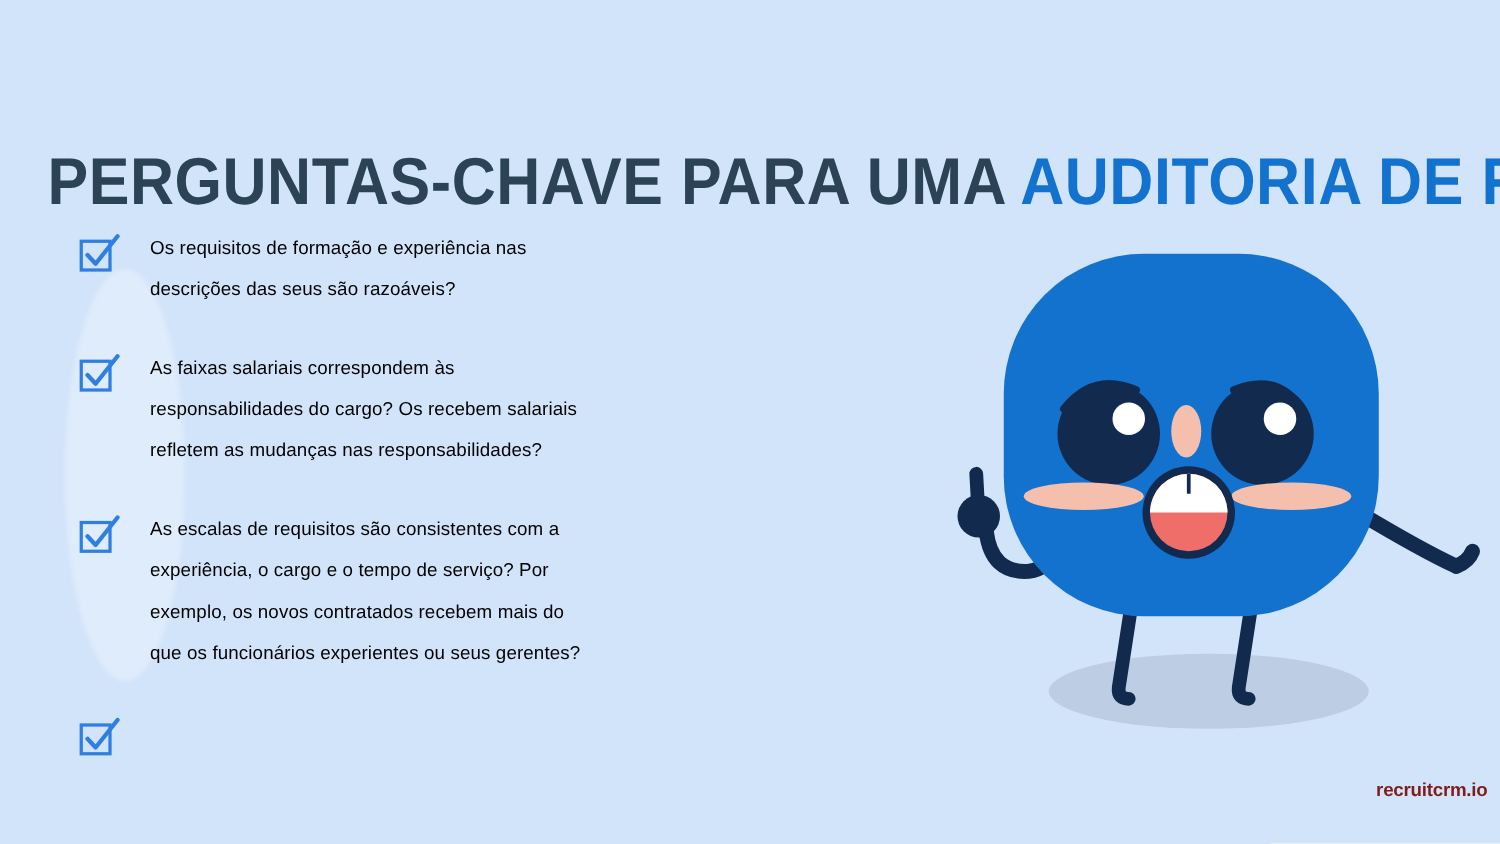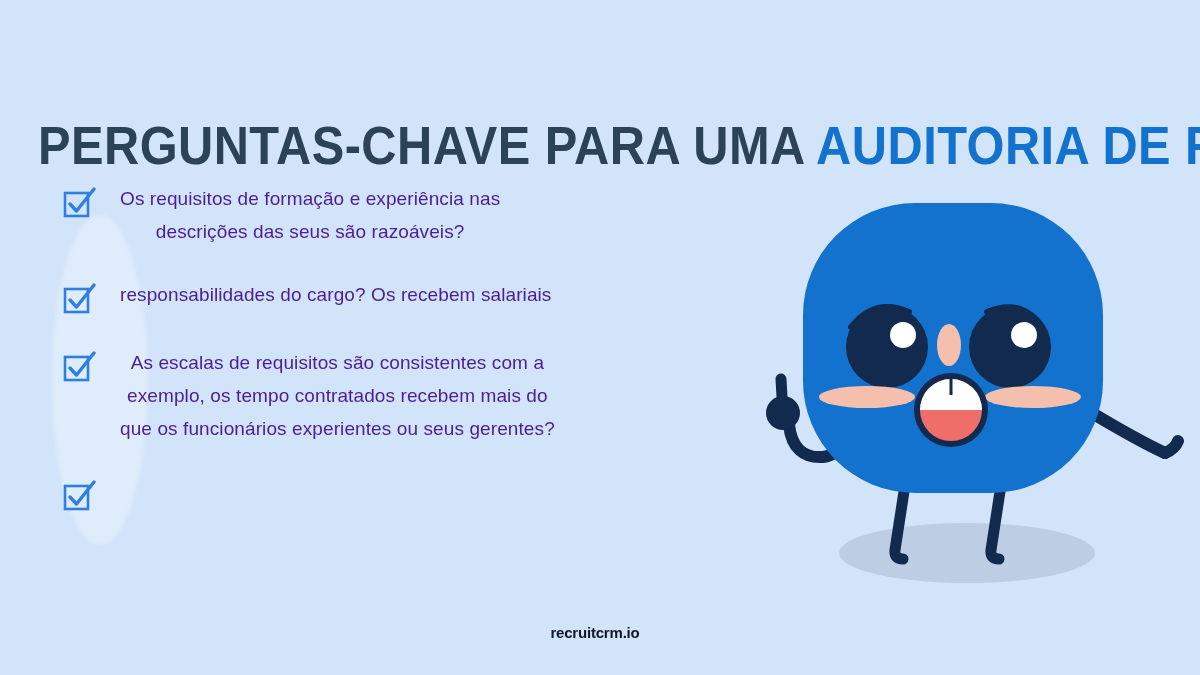--- a/index.html
+++ b/index.html
@@ -59,36 +59,35 @@
     margin-bottom: 30px;
   }
   .check-icon {
     flex: 0 0 auto;
     width: 34px;
     height: 34px;
     margin-top: 4px;
     margin-right: 24px;
   }
   .check-text {
-    color: #4c1d95;
-    font-size: 19px;
+    color: #000000;
+    font-size: 15px;
     line-height: 33px;
     letter-spacing: 0.1px;
-    text-align: center;
   }
   .check-text span { display: block; white-space: nowrap; }
 
   
   #footer-logo {
     position: absolute;
     left: 0;
     top: 624px;
     width: 1190px;
-    text-align: center;
-    color: #0f172a;
+    text-align: right;
+    color: #7f1d1d;
     font-size: 15px;
     font-weight: 700;
     letter-spacing: -0.2px;
   }
 
   
   #mascot {
     position: absolute;
     left: 735px;
     top: 185px;
@@ -121,34 +120,37 @@
     </div>
 
     <div class="check-item">
       <span class="check-icon">
         <svg viewBox="0 0 34 34" width="34" height="34">
           <rect x="3" y="7" width="23" height="23" fill="none" stroke="#2f7fe0" stroke-width="2.6"></rect>
           <path d="M8 18 L14.5 25 L32 3" fill="none" stroke="#2f7fe0" stroke-width="3.4" stroke-linecap="round" stroke-linejoin="round"></path>
         </svg>
       </span>
       <div class="check-text">
+        <span>As faixas salariais correspondem às</span>
         <span>responsabilidades do cargo? Os recebem salariais</span>
+        <span>refletem as mudanças nas responsabilidades?</span>
       </div>
     </div>
 
     <div class="check-item">
       <span class="check-icon">
         <svg viewBox="0 0 34 34" width="34" height="34">
           <rect x="3" y="7" width="23" height="23" fill="none" stroke="#2f7fe0" stroke-width="2.6"></rect>
           <path d="M8 18 L14.5 25 L32 3" fill="none" stroke="#2f7fe0" stroke-width="3.4" stroke-linecap="round" stroke-linejoin="round"></path>
         </svg>
       </span>
       <div class="check-text">
         <span>As escalas de requisitos são consistentes com a</span>
-        <span>exemplo, os tempo contratados recebem mais do</span>
+        <span>experiência, o cargo e o tempo de serviço? Por</span>
+        <span>exemplo, os novos contratados recebem mais do</span>
         <span>que os funcionários experientes ou seus gerentes?</span>
       </div>
     </div>
 
     <div class="check-item">
       <span class="check-icon">
         <svg viewBox="0 0 34 34" width="34" height="34">
           <rect x="3" y="7" width="23" height="23" fill="none" stroke="#2f7fe0" stroke-width="2.6"></rect>
           <path d="M8 18 L14.5 25 L32 3" fill="none" stroke="#2f7fe0" stroke-width="3.4" stroke-linecap="round" stroke-linejoin="round"></path>
         </svg>

